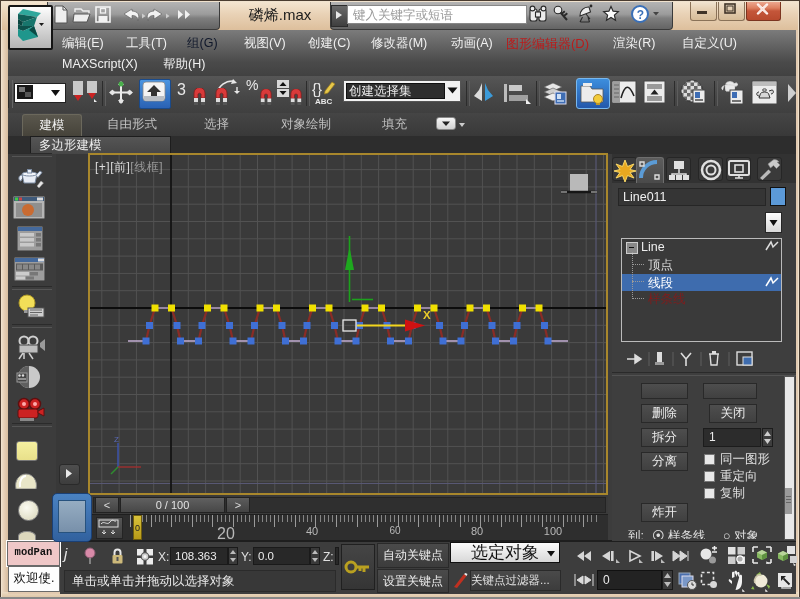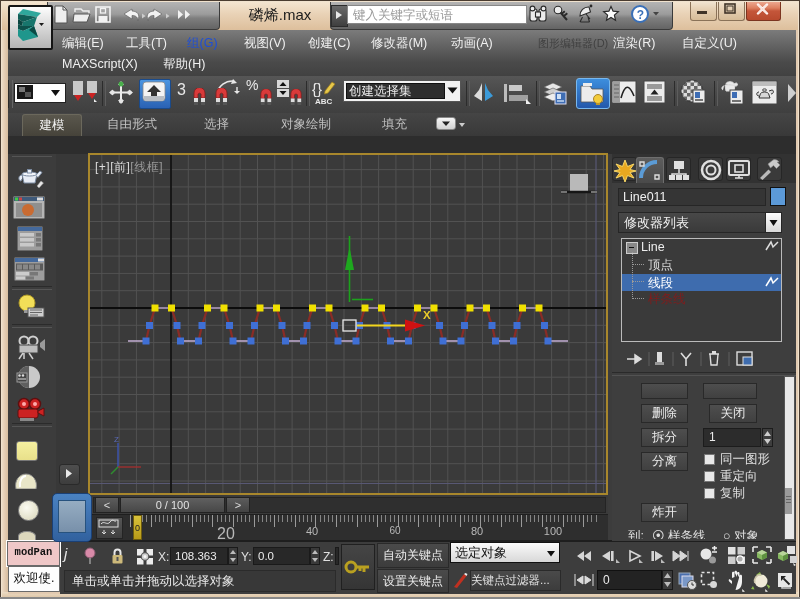--- a/index.html
+++ b/index.html
@@ -74,26 +74,26 @@
     </div>
 <div style="position:absolute;left:746px;top:0;width:33px;height:20px;background:linear-gradient(#f0b49e,#dd8060 40%,#c4563a 55%,#b84a2e);border:1px solid #7c3520;border-top:none;border-radius:0 0 3px 3px">
       <svg width="31" height="18">
         <path d="M11 4.5l9 9M20 4.5l-9 9" stroke="#fff" stroke-width="2.4" stroke-linecap="round"></path>
         <path d="M11 4.5l9 9M20 4.5l-9 9" stroke="#f4c0b0" stroke-width=".8"></path>
       </svg>
     </div>
 <div style="position:absolute;left:1px;top:30px;width:798px;height:46px;background:linear-gradient(#7b7b7b,#5f5f5f 40%,#4a4a4a 70%,#414141);border-bottom:1px solid #2e2e2e"></div>
 <div style="position:absolute;left:62px;top:36px;height:15px;color:#f0f0f0;font-size:12.5px;line-height:15px">编辑(E)</div>
 <div style="position:absolute;left:126px;top:36px;height:15px;color:#f0f0f0;font-size:12.5px;line-height:15px">工具(T)</div>
-<div style="position:absolute;left:187px;top:36px;height:15px;color:#1d4ed8;font-size:12.5px;line-height:15px">组(G)</div>
+<div style="position:absolute;left:187px;top:36px;height:15px;color:#0f172a;font-size:12.5px;line-height:15px">组(G)</div>
 <div style="position:absolute;left:244px;top:36px;height:15px;color:#f0f0f0;font-size:12.5px;line-height:15px">视图(V)</div>
 <div style="position:absolute;left:308px;top:36px;height:15px;color:#f0f0f0;font-size:12.5px;line-height:15px">创建(C)</div>
 <div style="position:absolute;left:371px;top:36px;height:15px;color:#f0f0f0;font-size:12.5px;line-height:15px">修改器(M)</div>
 <div style="position:absolute;left:451px;top:36px;height:15px;color:#f0f0f0;font-size:12.5px;line-height:15px">动画(A)</div>
-<div style="position:absolute;left:538px;top:36px;height:15px;color:#404040;font-size:11px;line-height:15px">图形编辑器(D)</div>
+<div style="position:absolute;left:506px;top:36px;height:15px;color:#b91c1c;font-size:13px;line-height:15px">图形编辑器(D)</div>
 <div style="position:absolute;left:613px;top:36px;height:15px;color:#f0f0f0;font-size:12.5px;line-height:15px">渲染(R)</div>
 <div style="position:absolute;left:682px;top:36px;height:15px;color:#f0f0f0;font-size:12.5px;line-height:15px">自定义(U)</div>
 <div style="position:absolute;left:62px;top:57px;height:15px;color:#f0f0f0;font-size:12.5px;line-height:15px">MAXScript(X)</div>
 <div style="position:absolute;left:163px;top:57px;height:15px;color:#f0f0f0;font-size:12.5px;line-height:15px">帮助(H)</div>
 <div style="position:absolute;left:8px;top:5px;width:41px;height:41px;background:linear-gradient(#fdfdfd,#d8d8d8 50%,#b5b5b5);border:2px solid #151515;border-radius:2px;z-index:40">
       <svg width="37" height="37">
 <g>
 <polygon points="8,7 13,2 31,6 27,10" fill="#2fa79c"></polygon>
 <polygon points="8,7 27,10 13,15 8,12" fill="#115e57"></polygon>
 <polygon points="8,12 13,15 12,19 8,17" fill="#0a4540"></polygon>
@@ -317,20 +317,21 @@
       <svg width="18" height="11">
         <path d="M5 3.5l4 4.5 4-4.5z" fill="#222"></path>
       </svg>
     </div>
 <div style="position:absolute;left:458px;top:121px;width:8px;height:8px">
       <svg width="8" height="8">
         <path d="M1 2l3 4 3-4z" fill="#ccc"></path>
       </svg>
     </div>
 <div style="position:absolute;left:1px;top:136px;width:798px;height:18px;background:#2d2d2d"></div>
+<div style="position:absolute;left:30px;top:136px;width:141px;height:18px;background:linear-gradient(#555,#464646);border:1px solid #1d1d1d;border-bottom:none;color:#ededed;font-size:12.5px;line-height:17px;padding-left:8px;box-sizing:border-box">多边形建模</div>
 <div style="position:absolute;left:1px;top:30px;width:7px;height:564px;background:linear-gradient(90deg,#efe0cb,#e2cab0 60%,#d6bd9f)"></div>
 <div style="position:absolute;left:796px;top:30px;width:3px;height:564px;background:#e2cab0"></div>
 <div style="position:absolute;left:1px;top:592px;width:798px;height:6px;background:linear-gradient(#ecdcc4,#dcc3a4)"></div>
 <div style="position:absolute;left:8px;top:154px;width:48px;height:386px;background:#3c3c3c;border-right:1px solid #2a2a2a"></div>
 <div style="position:absolute;left:56px;top:154px;width:32px;height:341px;background:#383838"></div>
 <div style="position:absolute;left:56px;top:495px;width:32px;height:45px;background:#3c3c3c"></div>
 <div style="position:absolute;left:12px;top:153px;width:40px;height:2px;border-top:1px solid #2b2b2b;border-bottom:1px solid #555"></div>
 <div style="position:absolute;left:12px;top:286px;width:40px;height:2px;border-top:1px solid #2b2b2b;border-bottom:1px solid #555"></div>
 <div style="position:absolute;left:12px;top:324px;width:40px;height:2px;border-top:1px solid #2b2b2b;border-bottom:1px solid #555"></div>
 <div style="position:absolute;left:12px;top:423px;width:40px;height:2px;border-top:1px solid #2b2b2b;border-bottom:1px solid #555"></div>
@@ -585,21 +586,21 @@
 <div style="position:absolute;left:323px;top:550px;width:14px;height:14px;color:#e0e0e0;font-size:12px">Z:</div>
 <div style="position:absolute;left:335px;top:547px;width:4px;height:18px;background:#282828;border:1px solid #1a1a1a;box-sizing:border-box"></div>
 <div style="position:absolute;left:341px;top:544px;width:34px;height:46px;background:linear-gradient(#454545,#353535);border:1px solid #202020;box-sizing:border-box">
       <svg width="32" height="44">
         <circle cx="9" cy="22" r="5" fill="none" stroke="#b9a020" stroke-width="3"></circle>
         <path d="M13 22h14m-5 0v5m-4-5v4" stroke="#b9a020" stroke-width="3"></path>
       </svg>
     </div>
 <div style="position:absolute;left:377px;top:543px;width:72px;height:25px;background:linear-gradient(#4a4a4a,#3c3c3c);border:1px solid #2a2a2a;box-sizing:border-box;color:#ececec;font-size:12px;text-align:center;line-height:23px">自动关键点</div>
 <div style="position:absolute;left:377px;top:569px;width:72px;height:24px;background:linear-gradient(#4a4a4a,#3c3c3c);border:1px solid #2a2a2a;box-sizing:border-box;color:#ececec;font-size:12px;text-align:center;line-height:22px">设置关键点</div>
-<div style="position:absolute;left:450px;top:542px;width:110px;height:21px;background:linear-gradient(#fafafa,#d8d8d8);border:1px solid #111;box-sizing:border-box;color:#111;font-size:13px;line-height:19px;padding-left:4px">选定对象</div>
+<div style="position:absolute;left:450px;top:542px;width:110px;height:21px;background:linear-gradient(#fafafa,#d8d8d8);border:1px solid #111;box-sizing:border-box;color:#111;font-size:17px;line-height:19px;padding-left:20px">选定对象</div>
 <div style="position:absolute;left:545px;top:548px;width:12px;height:12px">
       <svg width="12" height="12">
         <path d="M2 3l4 5.5L10 3z" fill="#111"></path>
       </svg>
     </div>
 <div style="position:absolute;left:452px;top:571px;width:16px;height:18px">
       <svg width="16" height="18">
         <path d="M2 16L12 3l2.5 2L5 17z" fill="#c03020"></path>
         <path d="M12 3l2.5 2 1-2-2-1z" fill="#eee"></path>
       </svg>
@@ -756,21 +757,20 @@
       </svg>
     </div>
 <div style="position:absolute;left:757px;top:157px;width:25px;height:24px;background:#3a3a3a;border:1px solid #262626;border-radius:3px;box-sizing:border-box">
       <svg width="24" height="24" viewBox="0 0 24 24">
         <path d="M2 20l8.5-8.5 2.5 2.5L4.5 22z" fill="#b9b9b9"></path>
         <path d="M10 6l5-4c2-1 5 0 6 2l-2 0 3 3-3.5 3.5-3-3-3 2.5z" fill="#c9c9c9" stroke="#888" stroke-width=".6"></path>
       </svg>
     </div>
 <div style="position:absolute;left:618px;top:188px;width:148px;height:18px;background:#353535;border:1px solid #262626;box-sizing:border-box;color:#f0f0f0;font-size:12.5px;line-height:16px;padding-left:4px">Line011</div>
 <div style="position:absolute;left:770px;top:187px;width:16px;height:19px;background:#5c9ad8;border:1px solid #111;box-sizing:border-box"></div>
-<div style="position:absolute;left:618px;top:212px;width:164px;height:21px;background:linear-gradient(#484848,#3a3a3a);border:1px solid #262626;box-sizing:border-box;color:#f0f0f0;font-size:13px;line-height:19px;padding-left:5px">修改器列表</div>
 <div style="position:absolute;left:765px;top:212px;width:17px;height:21px;background:linear-gradient(#fdfdfd,#d8d8d8);border:1px solid #262626;box-sizing:border-box">
       <svg width="15" height="19">
         <path d="M3.5 7l4 6 4-6z" fill="#111"></path>
       </svg>
     </div>
 <div style="position:absolute;left:621px;top:238px;width:161px;height:104px;background:#3a3a3a;border:1px solid #bbb;box-sizing:border-box"></div>
 <div style="position:absolute;left:626px;top:242px;width:10px;height:10px;background:#888;border:1px solid #ccc">
       <div style="position:absolute;left:1.5px;top:3.5px;width:5px;height:1px;background:#111"></div>
     </div>
 <div style="position:absolute;left:641px;top:240px;width:60px;height:14px;color:#ececec;font-size:12.5px;line-height:14px">Line</div>

